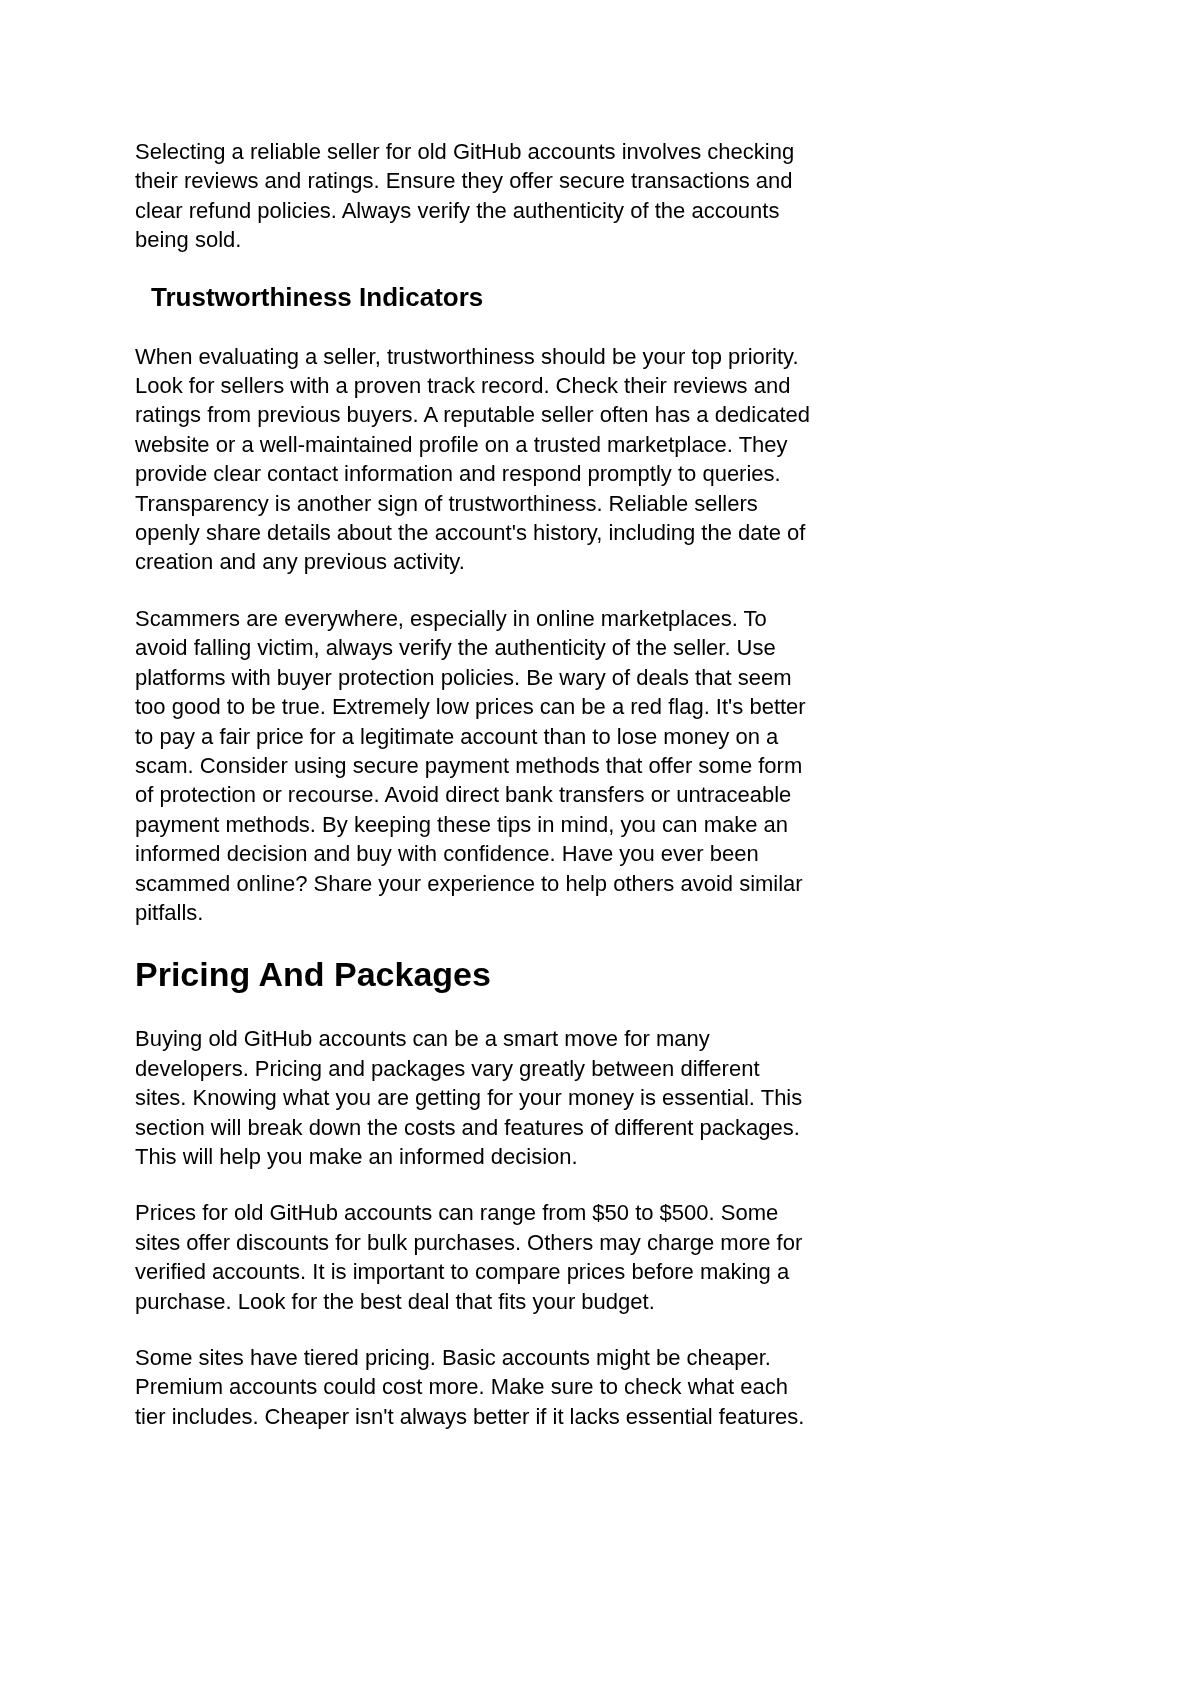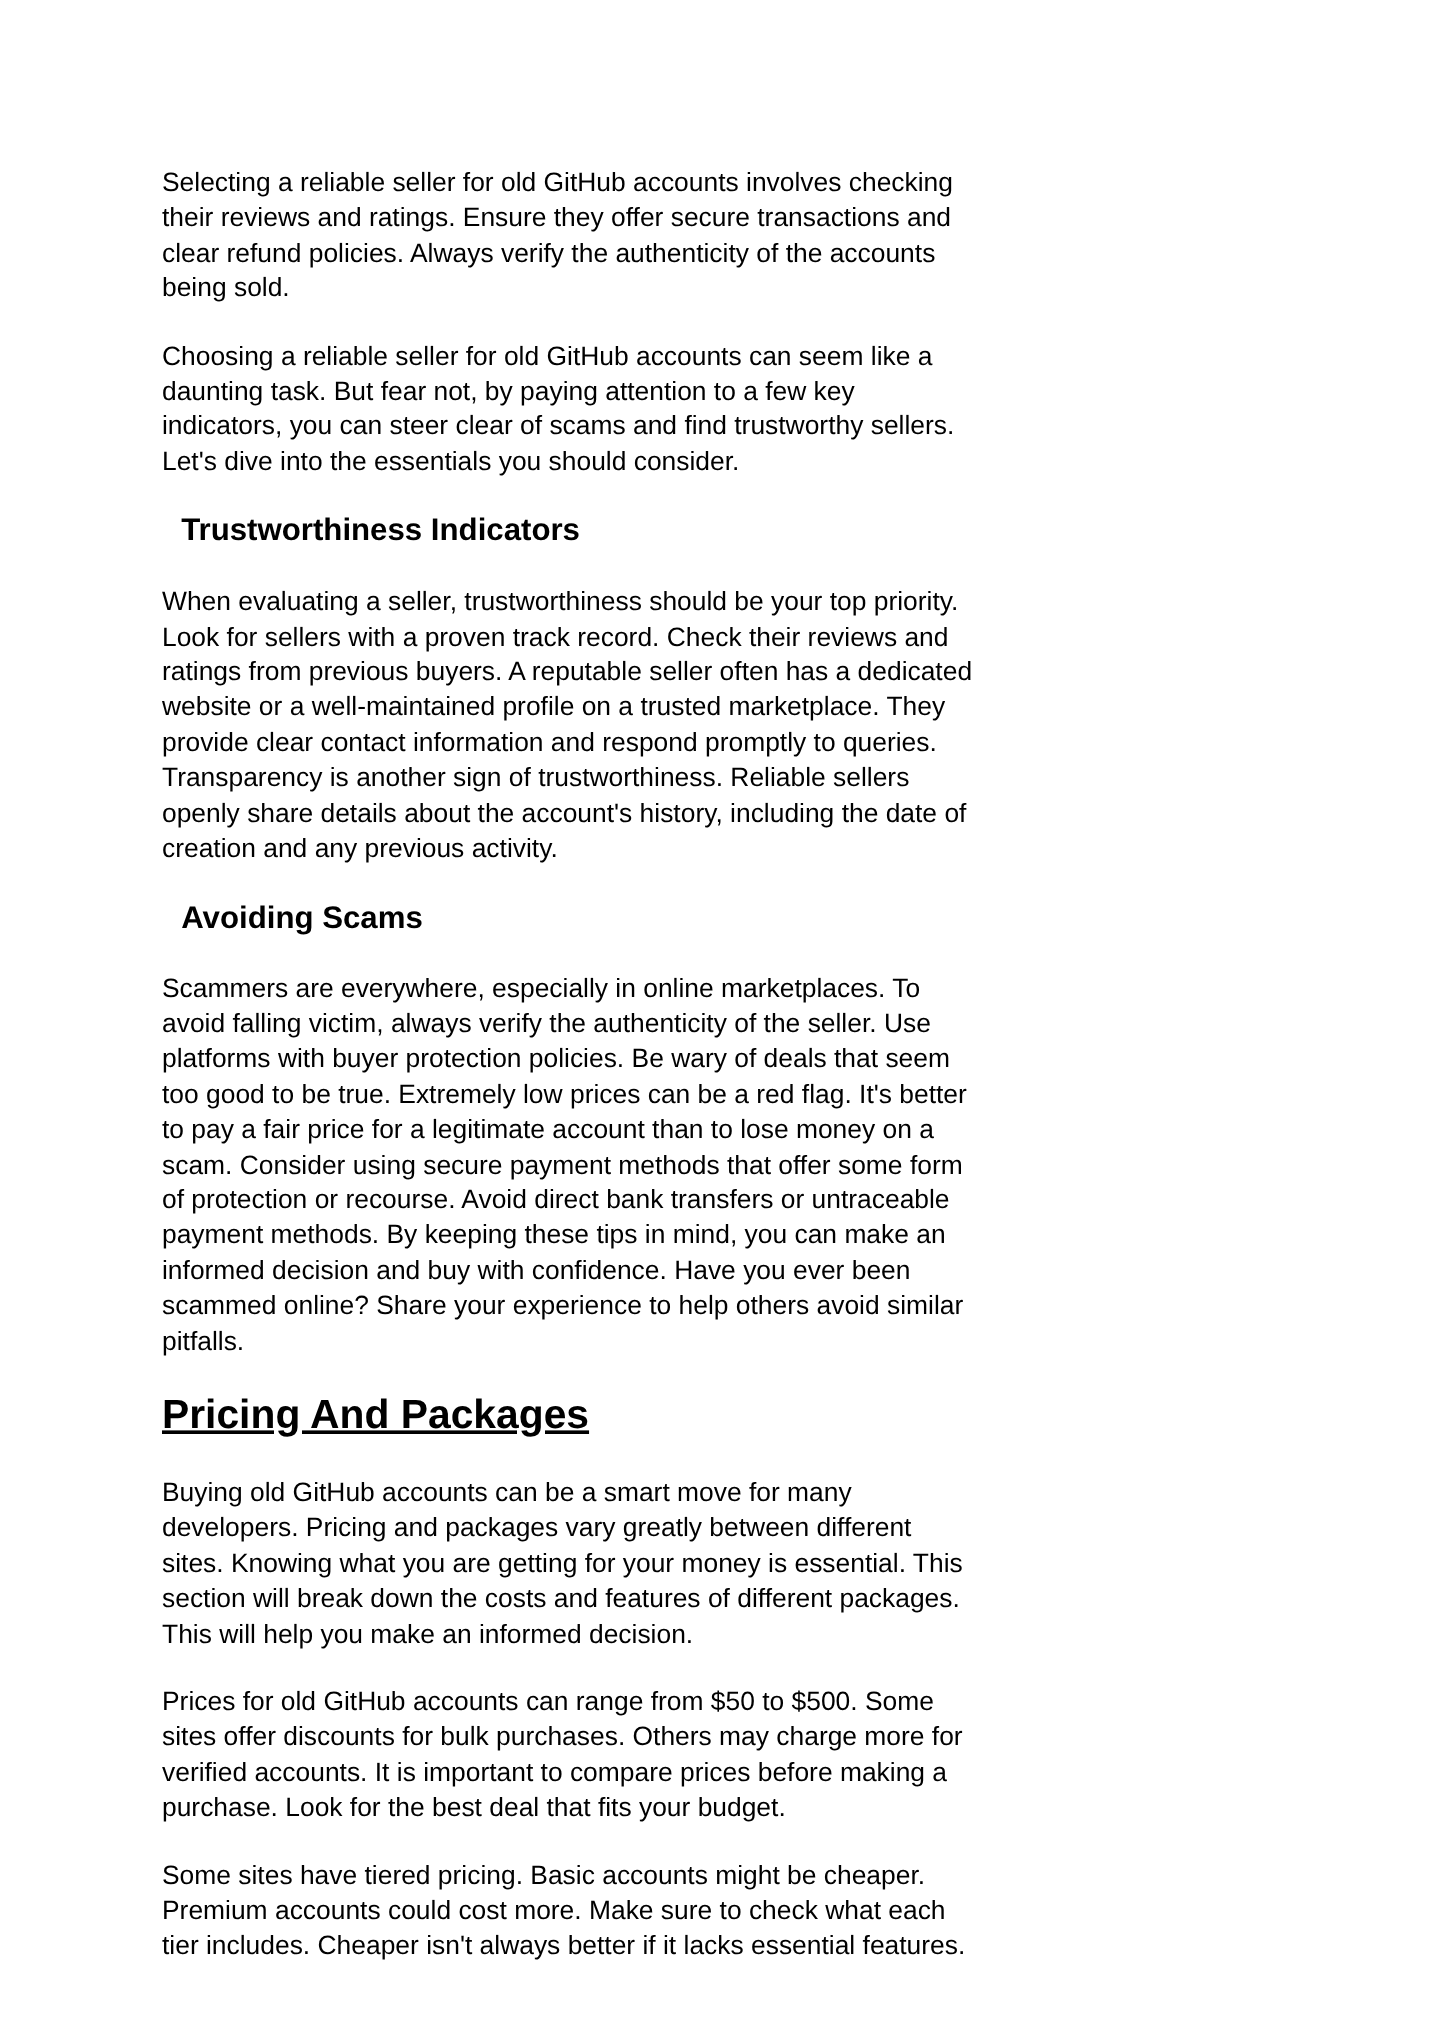--- a/index.html
+++ b/index.html
@@ -25,36 +25,33 @@
   }
   .page p {
     margin: 0 0 27px 0;
     text-align: left;
   }
   .page h2 {
     font-size: 34px;
     line-height: 41px;
     font-weight: bold;
     margin: 2px 0 29px 0;
-    text-decoration: underline;
   }
   .page h3 {
     font-size: 26px;
     line-height: 31px;
     font-weight: bold;
     margin: 2px 0 29px 16px;
   }
 </style>
 </head>
 <body>
 
 <main class="page">
   <p>Selecting a reliable seller for old GitHub accounts involves checking their reviews and ratings. Ensure they offer secure transactions and clear refund policies. Always verify the authenticity of the accounts being sold.</p>
-  <p>Choosing a reliable seller for old GitHub accounts can seem like a daunting task. But fear not, by paying attention to a few key indicators, you can steer clear of scams and find trustworthy sellers. Let's dive into the essentials you should consider.</p>
   <h3>Trustworthiness Indicators</h3>
   <p>When evaluating a seller, trustworthiness should be your top priority. Look for sellers with a proven track record. Check their reviews and ratings from previous buyers. A reputable seller often has a dedicated website or a well-maintained profile on a trusted marketplace. They provide clear contact information and respond promptly to queries. Transparency is another sign of trustworthiness. Reliable sellers openly share details about the account's history, including the date of creation and any previous activity.</p>
-  <h3>Avoiding Scams</h3>
   <p>Scammers are everywhere, especially in online marketplaces. To avoid falling victim, always verify the authenticity of the seller. Use platforms with buyer protection policies. Be wary of deals that seem too good to be true. Extremely low prices can be a red flag. It's better to pay a fair price for a legitimate account than to lose money on a scam. Consider using secure payment methods that offer some form of protection or recourse. Avoid direct bank transfers or untraceable payment methods. By keeping these tips in mind, you can make an informed decision and buy with confidence. Have you ever been scammed online? Share your experience to help others avoid similar pitfalls.</p>
   <h2>Pricing And Packages</h2>
   <p>Buying old GitHub accounts can be a smart move for many developers. Pricing and packages vary greatly between different sites. Knowing what you are getting for your money is essential. This section will break down the costs and features of different packages. This will help you make an informed decision.</p>
   <p>Prices for old GitHub accounts can range from $50 to $500. Some sites offer discounts for bulk purchases. Others may charge more for verified accounts. It is important to compare prices before making a purchase. Look for the best deal that fits your budget.</p>
   <p>Some sites have tiered pricing. Basic accounts might be cheaper. Premium accounts could cost more. Make sure to check what each tier includes. Cheaper isn't always better if it lacks essential features.</p>
 </main>
 
 </body></html>

